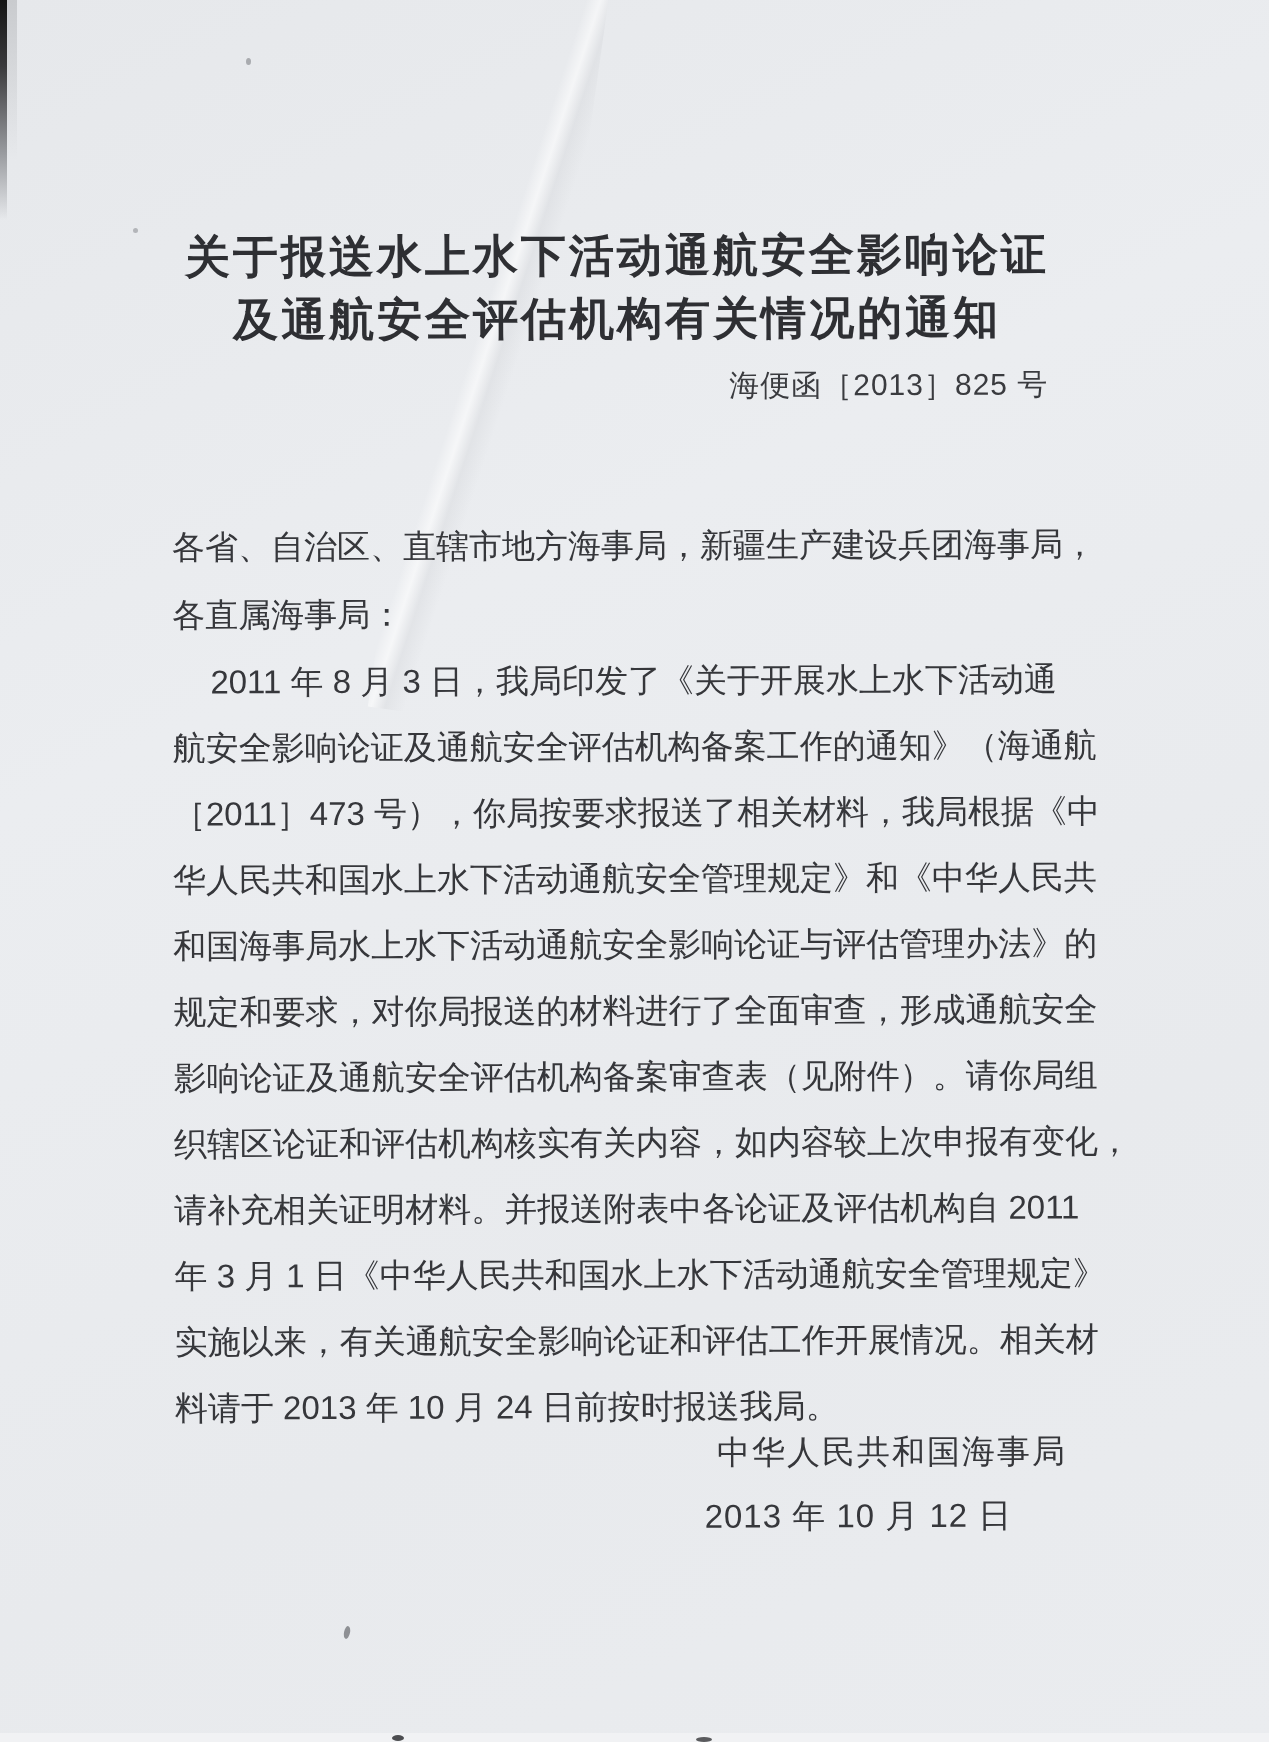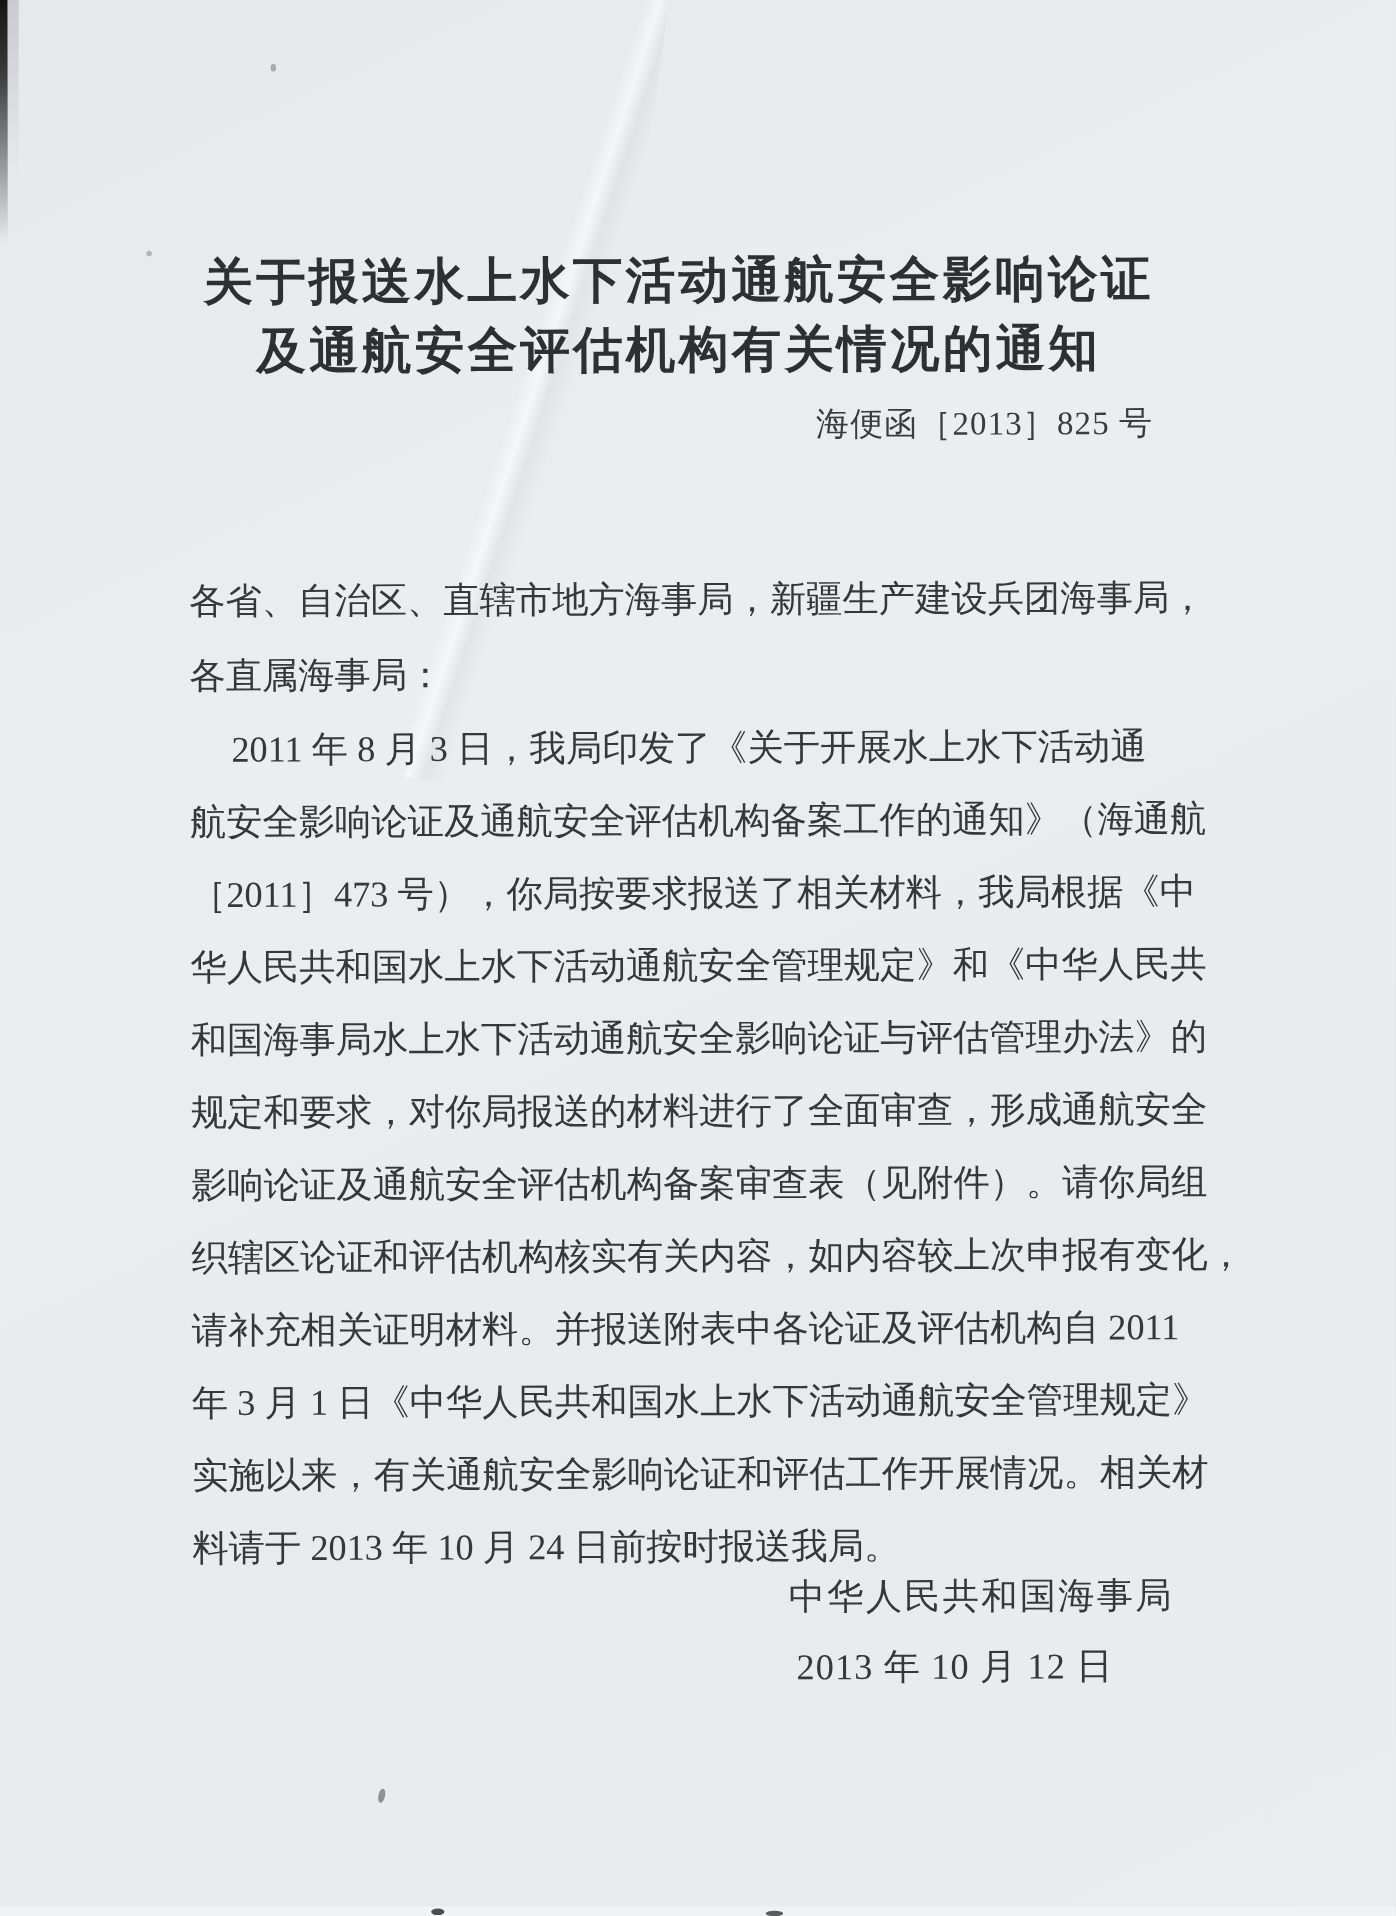--- a/index.html
+++ b/index.html
@@ -7,21 +7,21 @@
     padding: 0;
     background: #d8dadd;
   }
   .page {
     position: relative;
     width: 1269px;
     height: 1742px;
     margin: 0 auto;
     background: linear-gradient(155deg, #e6e8eb 0%, #ebedf0 35%, #e8eaed 70%, #eaecef 100%);
     overflow: hidden;
-    font-family: Liberation Serif, serif;
+    font-family: Liberation Sans, sans-serif;
     color: #36373b;
   }
   
   .edge-left {
     position: absolute;
     left: 0; top: 0;
     width: 7px; height: 220px;
     background: linear-gradient(to bottom, #141414 0%, #3a3a3c 30%, #9a9ca0 70%, rgba(154,156,160,0) 100%);
   }
   .edge-left-soft {

